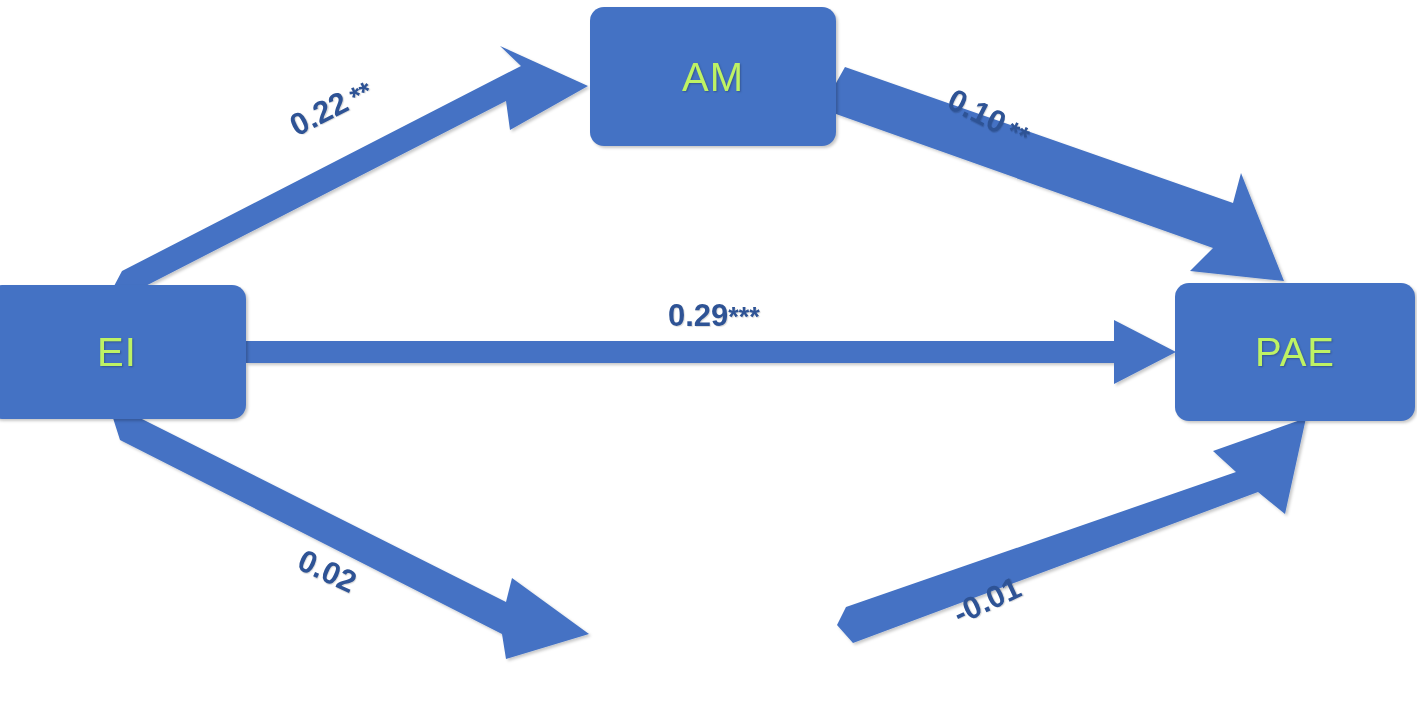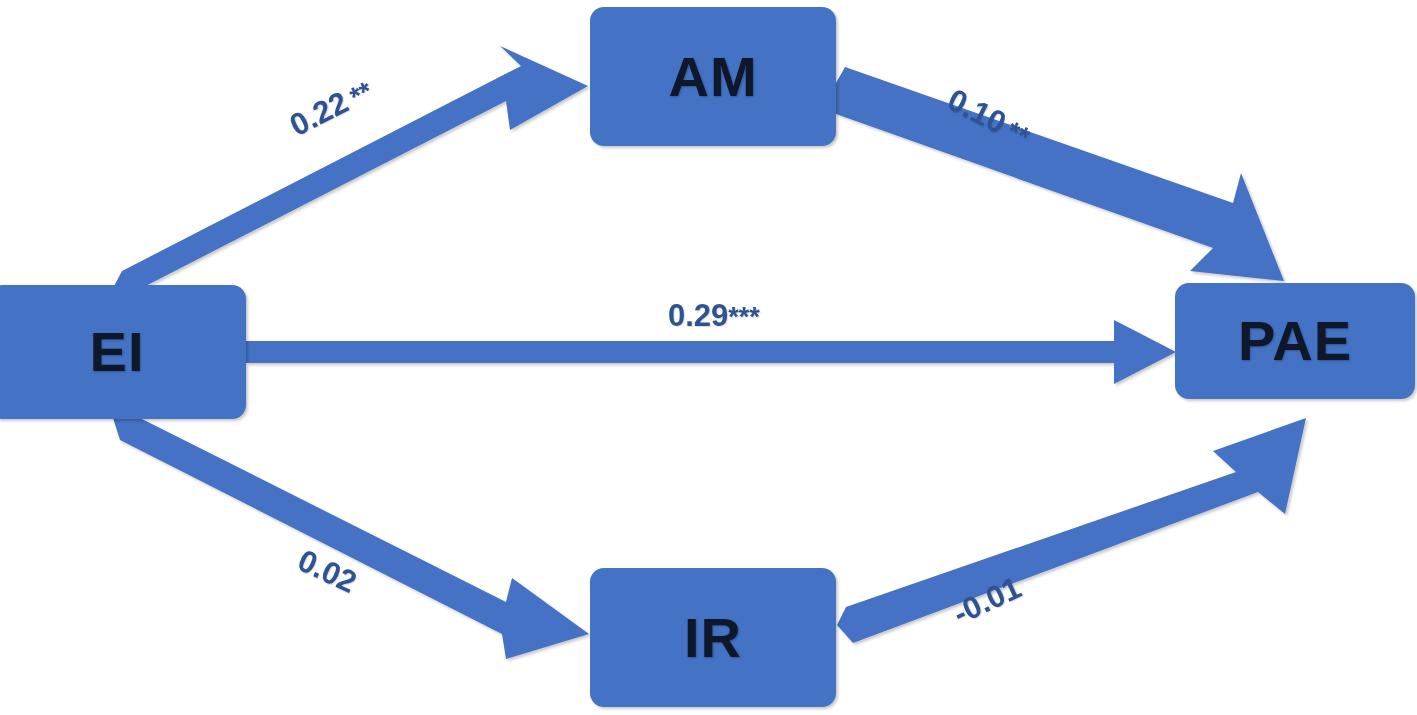--- a/index.html
+++ b/index.html
@@ -26,34 +26,34 @@
     position: absolute;
     background: #4472C4;
     border-radius: 14px;
     display: flex;
     align-items: center;
     justify-content: center;
     box-shadow: 2px 2px 3px rgba(0,0,0,0.22);
     z-index: 3;
   }
   .node-label {
-    color: #0f172a;
+    color: #bef264;
     font-family: "Liberation Sans", sans-serif;
-    font-weight: 700;
-    font-size: 56px;
+    font-weight: 400;
+    font-size: 40px;
     letter-spacing: 1px;
     line-height: 1;
     text-shadow: 1px 1px 2px rgba(0,0,0,0.25);
     user-select: none;
   }
   
   #node-ei   { left: -12px;  top: 285px; width: 258px; height: 134px; }
   #node-am   { left: 590px;  top: 7px;   width: 246px; height: 139px; }
   #node-ir   { left: 590px;  top: 568px; width: 246px; height: 139px; }
-  #node-pae  { left: 1175px; top: 283px; width: 240px; height: 116px; }
+  #node-pae  { left: 1175px; top: 283px; width: 240px; height: 138px; }
 
   .path-label {
     position: absolute;
     color: #2E5395;
     font-family: "Liberation Sans", sans-serif;
     font-weight: bold;
     font-size: 31px;
     white-space: nowrap;
     line-height: 1;
     text-shadow: 1px 1px 1px rgba(0,0,0,0.15);
@@ -108,23 +108,20 @@
   </svg>
 
   <div class="node-box" id="node-ei">
     <span class="node-label">EI</span>
   </div>
 
   <div class="node-box" id="node-am">
     <span class="node-label">AM</span>
   </div>
 
-  <div class="node-box" id="node-ir">
-    <span class="node-label">IR</span>
-  </div>
 
   <div class="node-box" id="node-pae">
     <span class="node-label">PAE</span>
   </div>
 
   <div class="path-label" id="label-ei-am">
     <span>0.22</span><span class="stars spaced">**</span>
   </div>
 
   <div class="path-label" id="label-am-pae">

